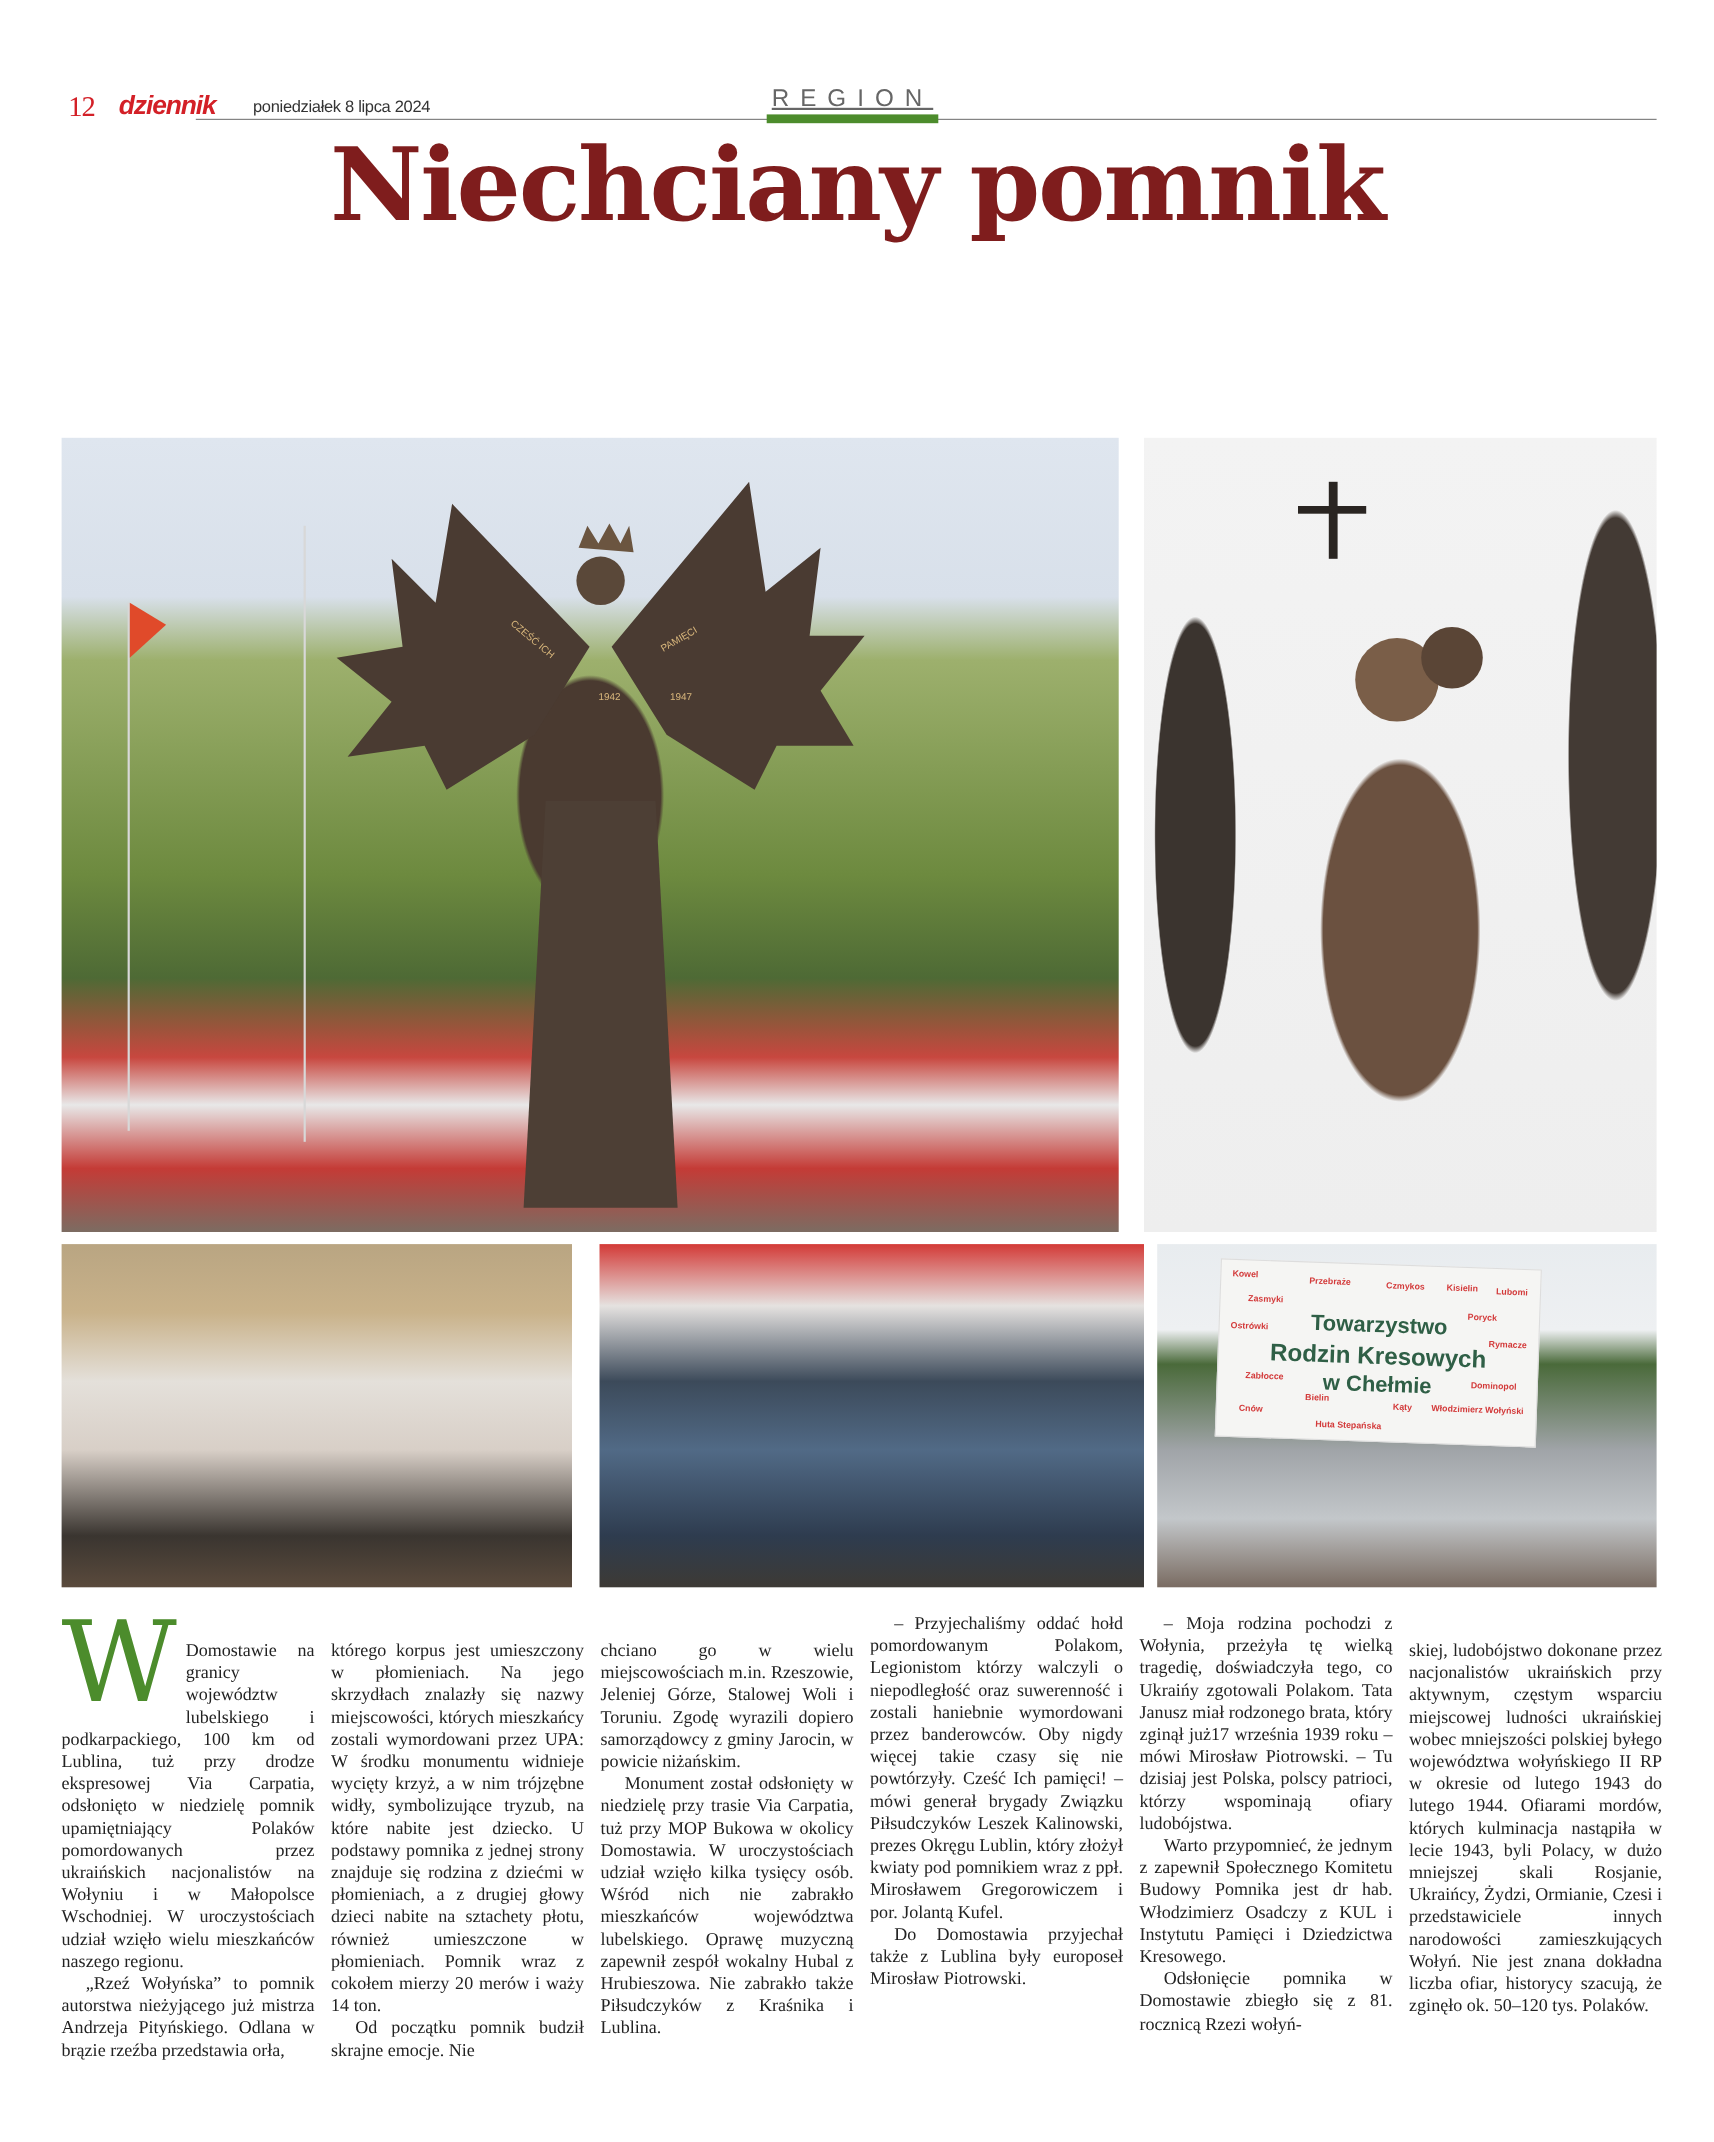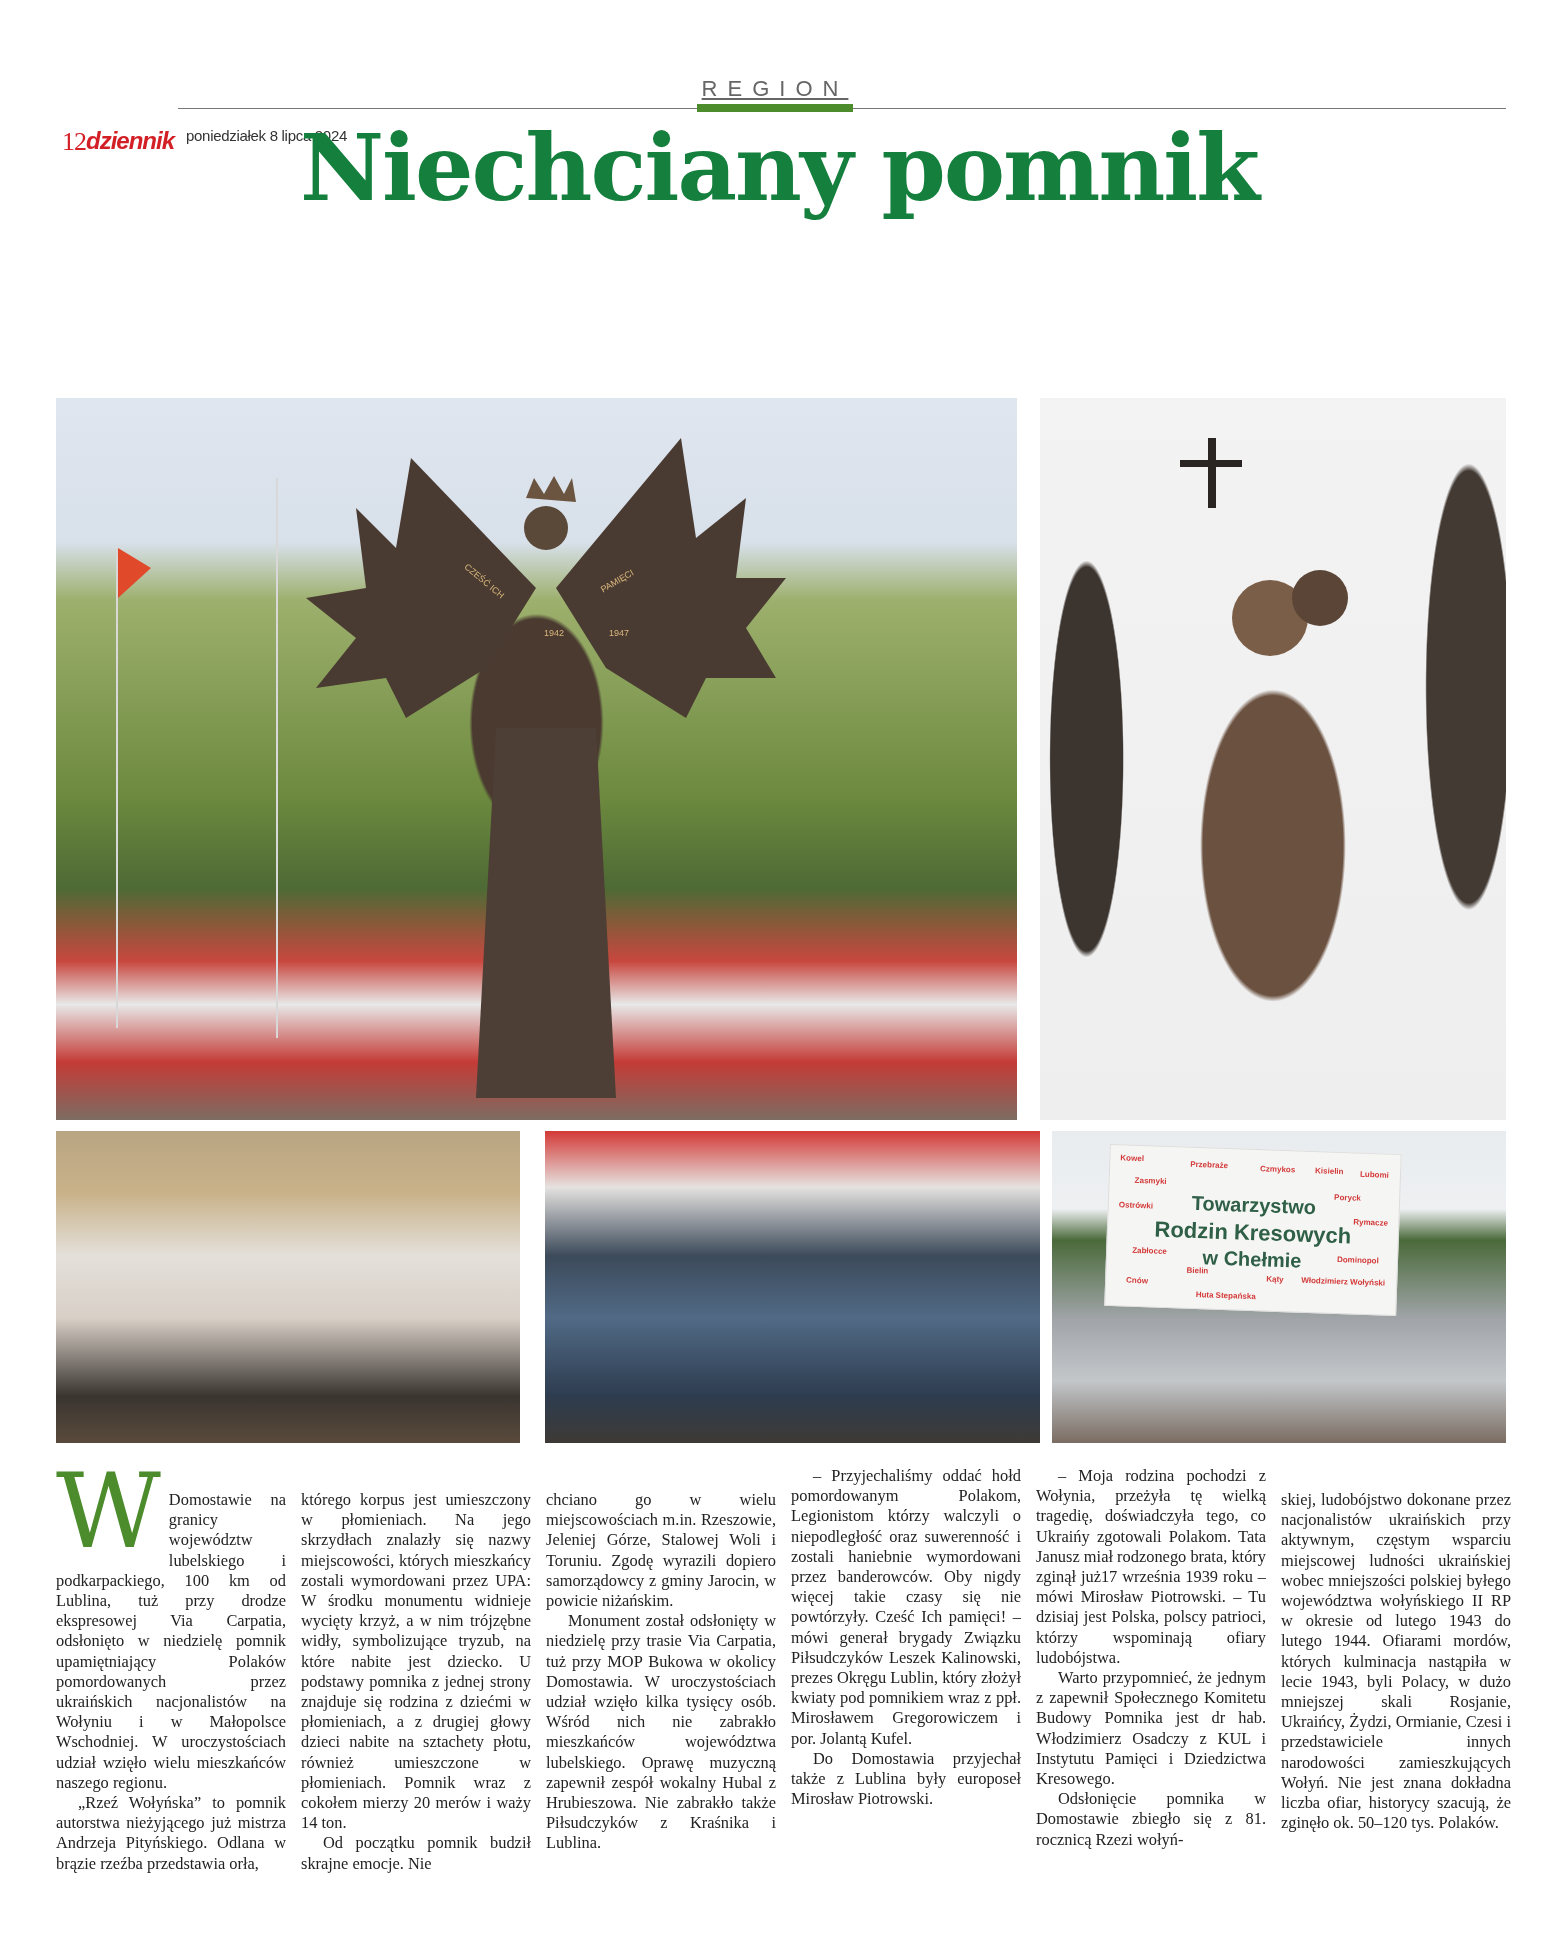--- a/index.html
+++ b/index.html
@@ -1,28 +1,28 @@
 <!DOCTYPE html>
 <html><head>
 <meta charset="utf-8">
 <style>
   html, body { margin:0; padding:0; background:#ffffff; }
   body { width:1558px; height:1947px; position:relative; overflow:hidden; font-family:"Liberation Serif", serif; color:#1e1e1e; }
 
   
-  .masthead { position:absolute; left:62px; top:82px; display:flex; align-items:flex-start; gap:0;margin-top:45px; }
+  .masthead { position:absolute; left:62px; top:82px; display:flex; align-items:center; gap:22px; }
   .page-num { font-family:"Liberation Serif", serif; color:#d32027; font-size:26px; letter-spacing:-1px; }
   .brand { font-family:"Liberation Sans", sans-serif; color:#d32027; font-size:24px; font-weight:bold; letter-spacing:-1px; font-style:italic; }
   .date { font-family:"Liberation Sans", sans-serif; color:#333; font-size:15px; margin-left:12px; letter-spacing:-0.3px; }
   .rule-top { position:absolute; left:178px; right:52px; top:108px; height:1px; background:#777; }
   .section { position:absolute; left:697px; top:76px; width:156px; text-align:center; font-family:"Liberation Sans", sans-serif; font-size:22px; color:#666; letter-spacing:10px; font-weight:normal;text-decoration:underline; }
   .section-bar { position:absolute; left:697px; top:104px; width:156px; height:8px; background:#4c8c2c; }
 
   
-  .headline { position:absolute; left:0; right:0; top:116px; text-align:center; font-family:"DejaVu Serif", serif; font-weight:bold; font-size:92px; line-height:104px; color:#15803d; letter-spacing:-2px; }
+  .headline { position:absolute; left:0; right:0; top:116px; text-align:center; font-family:"DejaVu Serif", serif; font-weight:bold; font-size:92px; line-height:104px; color:#7f1d1d; letter-spacing:-2px; }
 
   
   .photo { position:absolute; overflow:hidden; }
   .p-main { left:56px; top:398px; width:961px; height:722px;
     background:
       radial-gradient(ellipse 160px 260px at 50% 45%, #4a3a30 0%, #4a3a30 40%, transparent 42%),
       linear-gradient(180deg, #dfe6ef 0%, #d8e0ea 20%, #9db06d 28%, #6d8a3f 55%, #4e6a35 68%, #c8473f 78%, #e8e8e8 84%, #c43b36 92%, #7c6c62 100%);
   }
   .p-statue { left:1040px; top:398px; width:466px; height:722px;
     background:

